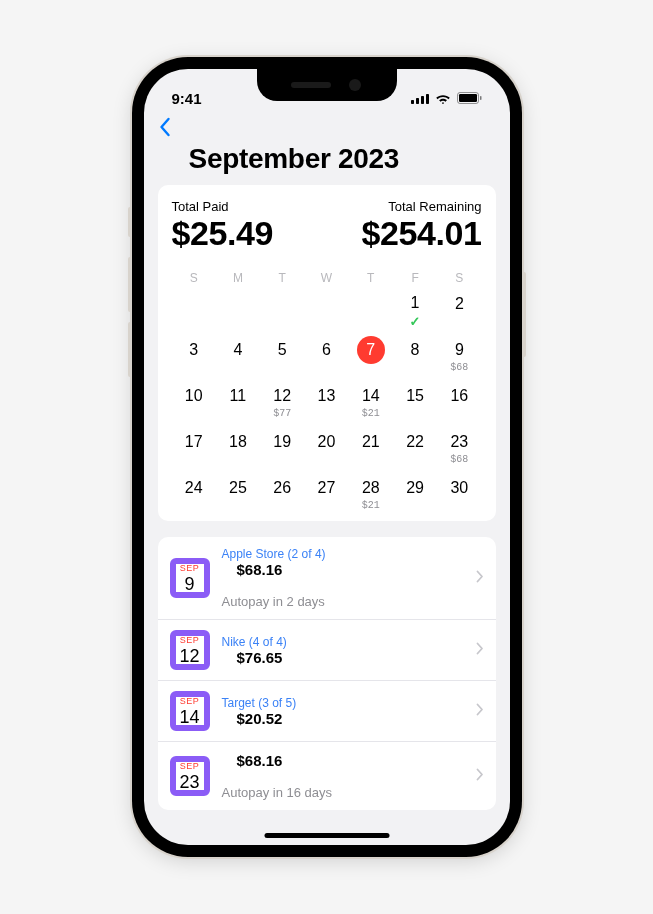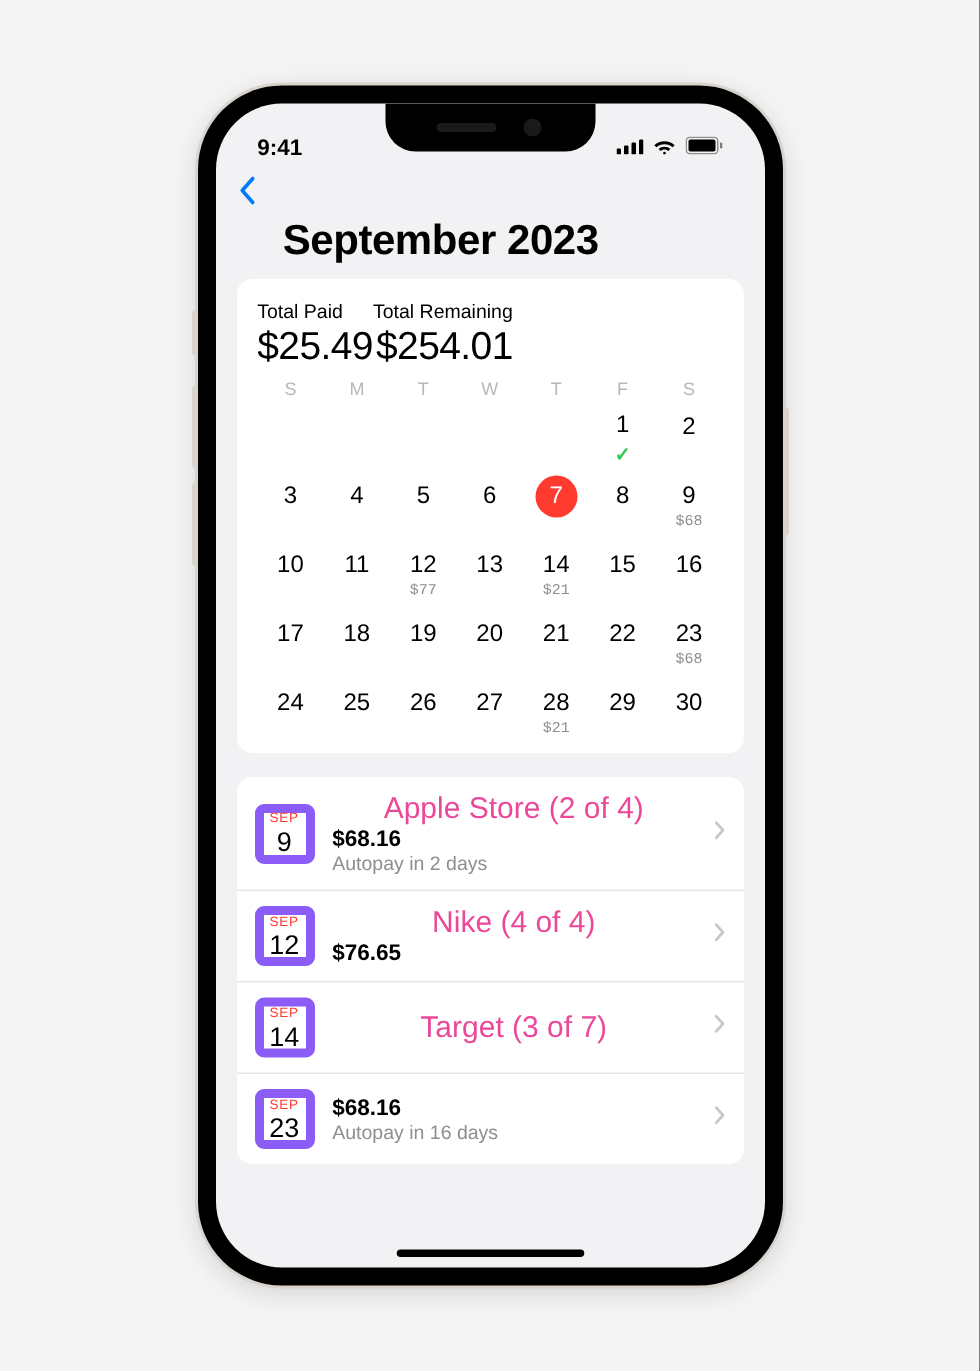--- a/index.html
+++ b/index.html
@@ -84,25 +84,26 @@
     color:#000;
   }
   .card {
     background:#fff;
     margin: 0 14px;
     border-radius: 10px;
     padding: 14px 14px 8px 14px;
   }
   .totals-row {
     display:flex;
-    margin-bottom: 6px;
+    justify-content: space-between;
+    margin-bottom: 18px;
   }
   .totals-col.right { text-align:right; }
   .totals-label { font-size:13px; color:#000; font-weight:400; }
-  .totals-value { font-size:26px; font-weight:400; letter-spacing:-0.4px; color:#000; }
+  .totals-value { font-size:34px; font-weight:700; letter-spacing:-0.4px; color:#000; }
   .weekdays {
     display:grid;
     grid-template-columns: repeat(7, 1fr);
     text-align:center;
     margin: 6px 0 2px 0;
   }
   .weekdays span { font-size:12px; color:#b8b8bc; font-weight:500; }
   .calendar-grid {
     display:grid;
     grid-template-columns: repeat(7, 1fr);
@@ -146,23 +147,23 @@
     width:40px; height:40px;
     border: 6px solid #8b5cf6;
     border-radius:6px;
     display:flex; flex-direction:column;
     align-items:center; justify-content:center;
     line-height:1;
   }
   .date-badge .m { font-size:9px; color:#ff3b30; font-weight:500; letter-spacing:0.5px; }
   .date-badge .d { font-size:18px; color:#000; font-weight:400; margin-top:2px; }
   .payment-info { flex:1; min-width:0; }
-  .p-title { font-size:20px; color:#ec4899;text-align:center; }
-  .p-amount { font-size:15px; font-weight:700; color:#000; }
-  .p-sub { font-size:13px; color:#8e8e93; }
+  .p-title { font-size:12px; color:#3b82f6; }
+  .p-amount { font-size:15px; font-weight:700; color:#000;margin-left:15px; }
+  .p-sub { font-size:13px; color:#8e8e93;margin-top:16px; }
   .row-chevron { color:#c7c7cc; }
   .home-indicator {
     position:absolute;
     bottom:7px;
     left:50%;
     transform:translateX(-50%);
     width:125px; height:5px;
     background:#000;
     border-radius:3px;
   }
@@ -370,21 +371,22 @@
           <span class="row-chevron"><svg width="8" height="13" viewBox="0 0 8 13">
               <path d="M1.5 1.5 L6 6.5 L1.5 11.5" stroke="#c7c7cc" stroke-width="1.8" fill="none" stroke-linecap="round" stroke-linejoin="round"></path>
             </svg></span>
         </div>
         <div class="payment-row">
           <div class="date-badge">
             <div class="m">SEP</div>
             <div class="d">14</div>
           </div>
           <div class="payment-info">
-            <div class="p-title">Target (3 of 7)</div>
+            <div class="p-title">Target (3 of 5)</div>
+            <div class="p-amount">$20.52</div>
           </div>
           <span class="row-chevron"><svg width="8" height="13" viewBox="0 0 8 13">
               <path d="M1.5 1.5 L6 6.5 L1.5 11.5" stroke="#c7c7cc" stroke-width="1.8" fill="none" stroke-linecap="round" stroke-linejoin="round"></path>
             </svg></span>
         </div>
         <div class="payment-row">
           <div class="date-badge">
             <div class="m">SEP</div>
             <div class="d">23</div>
           </div>

